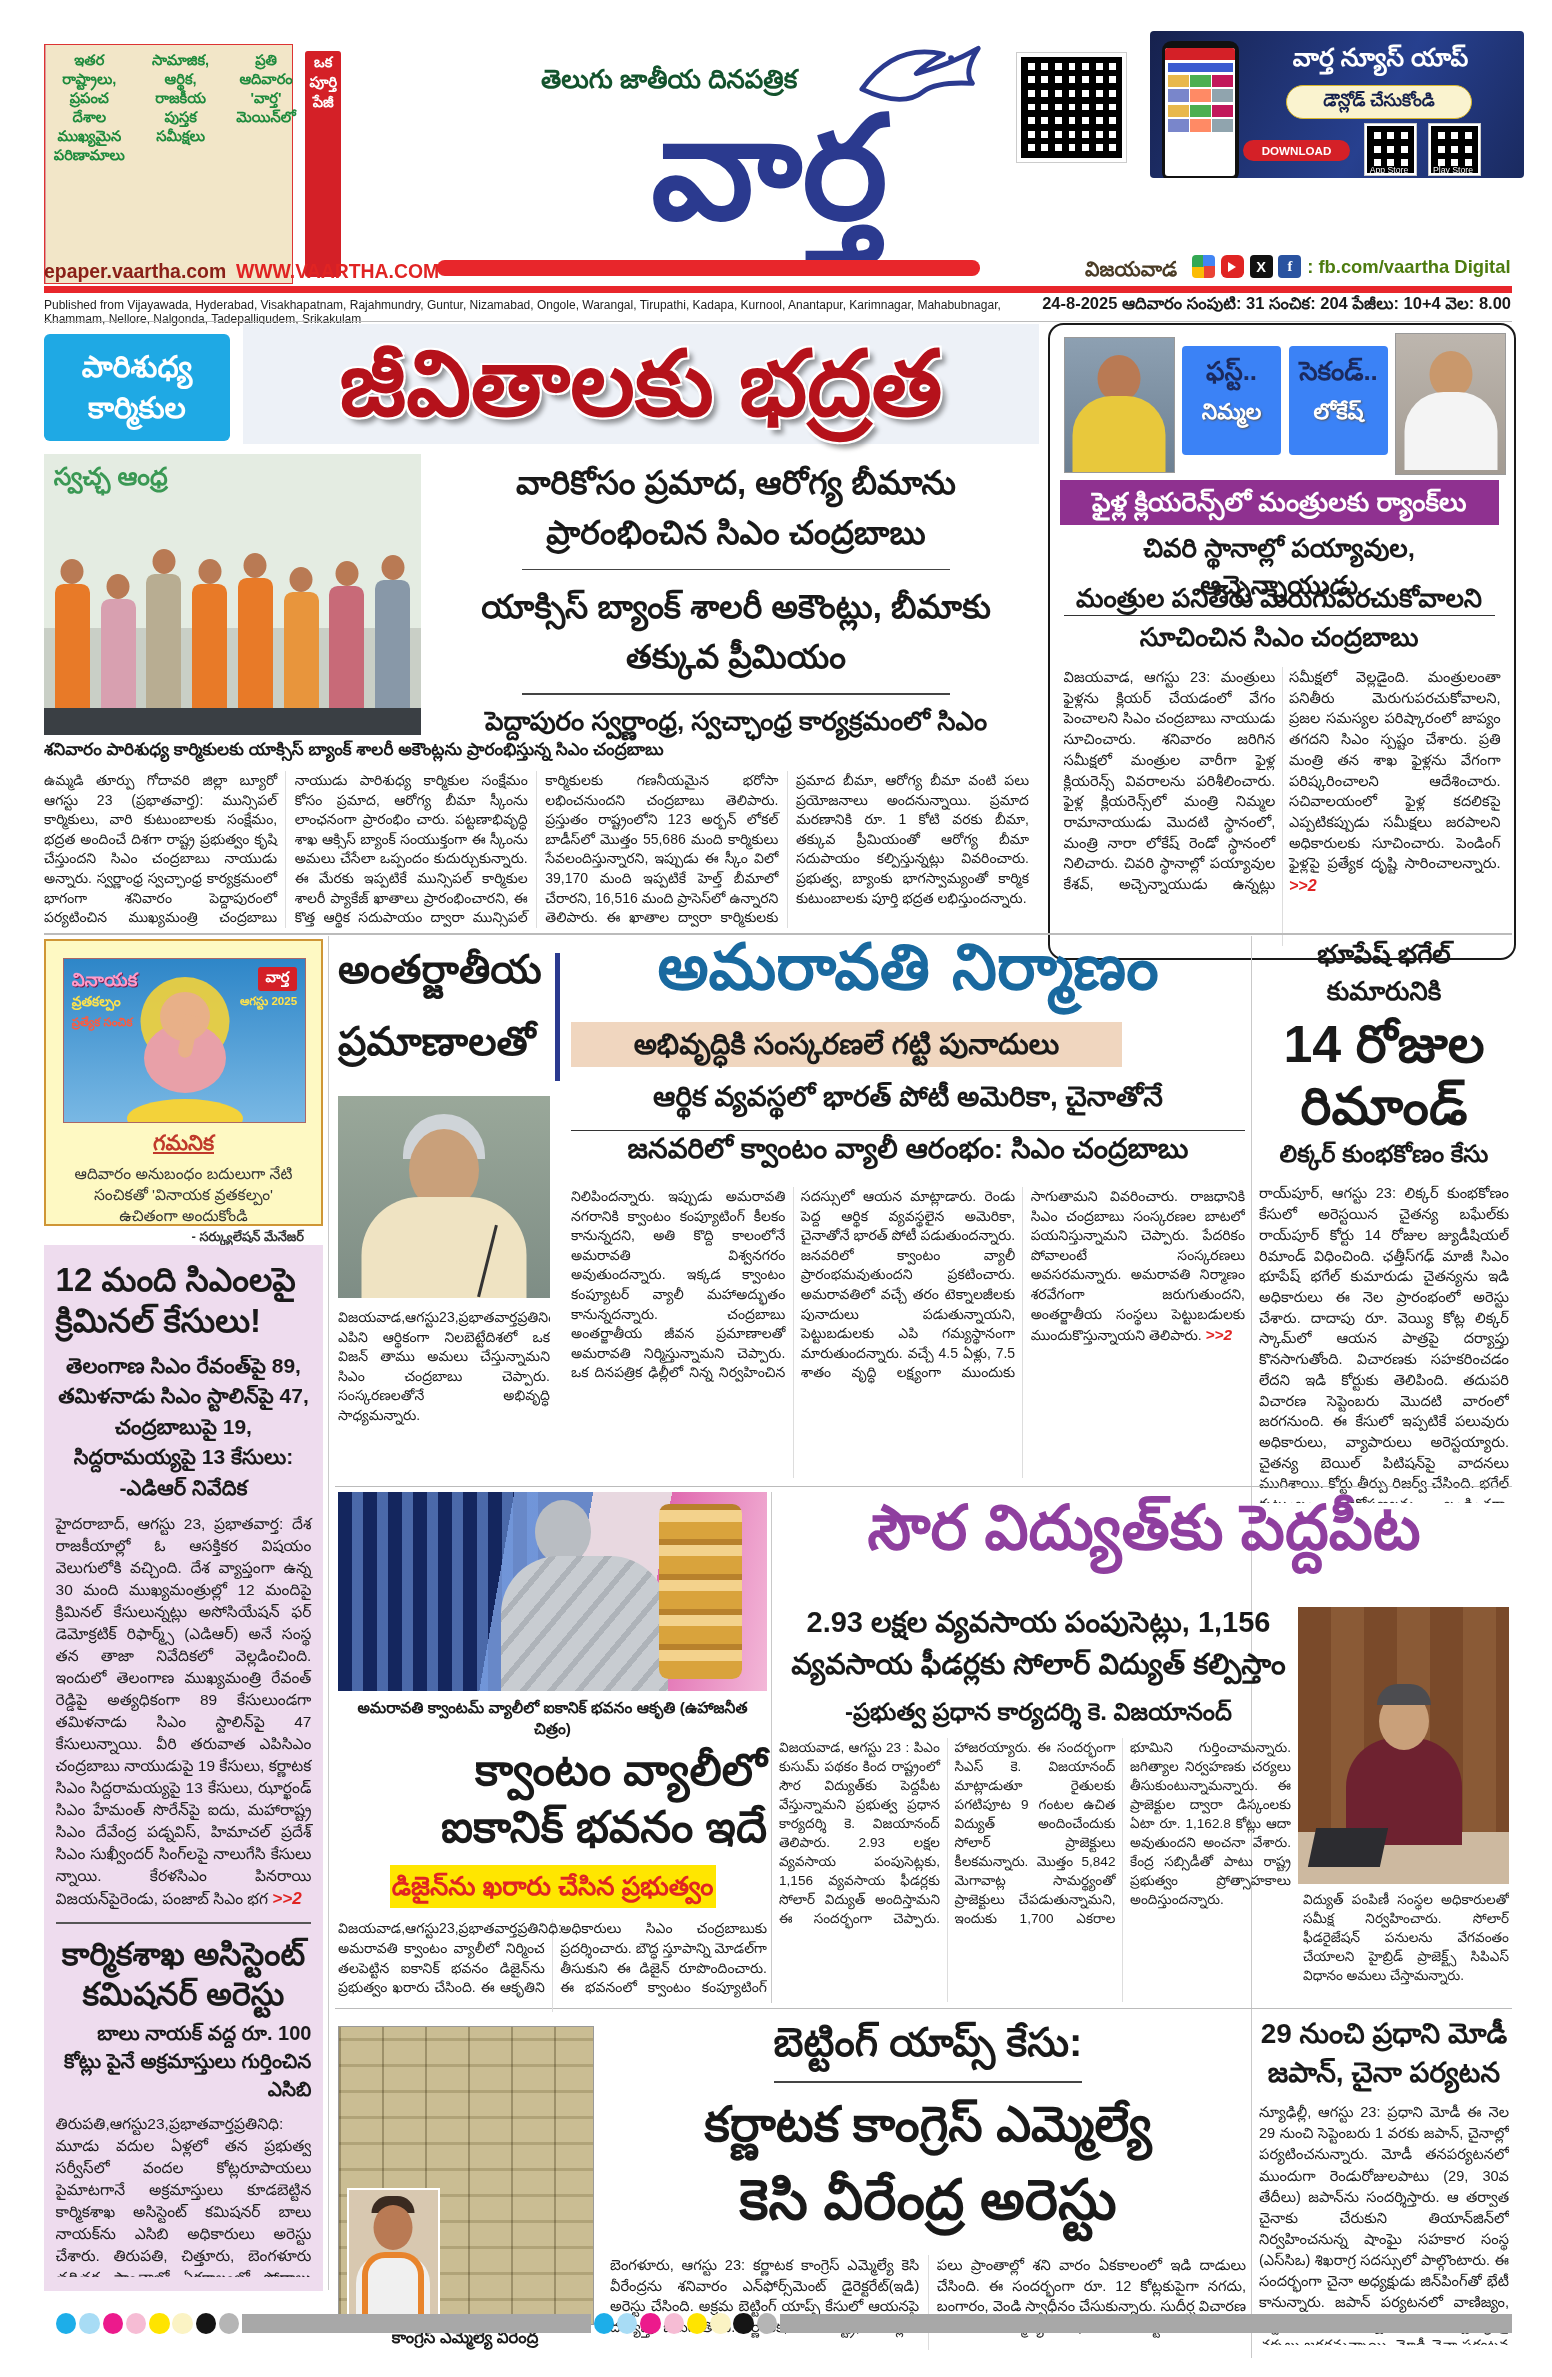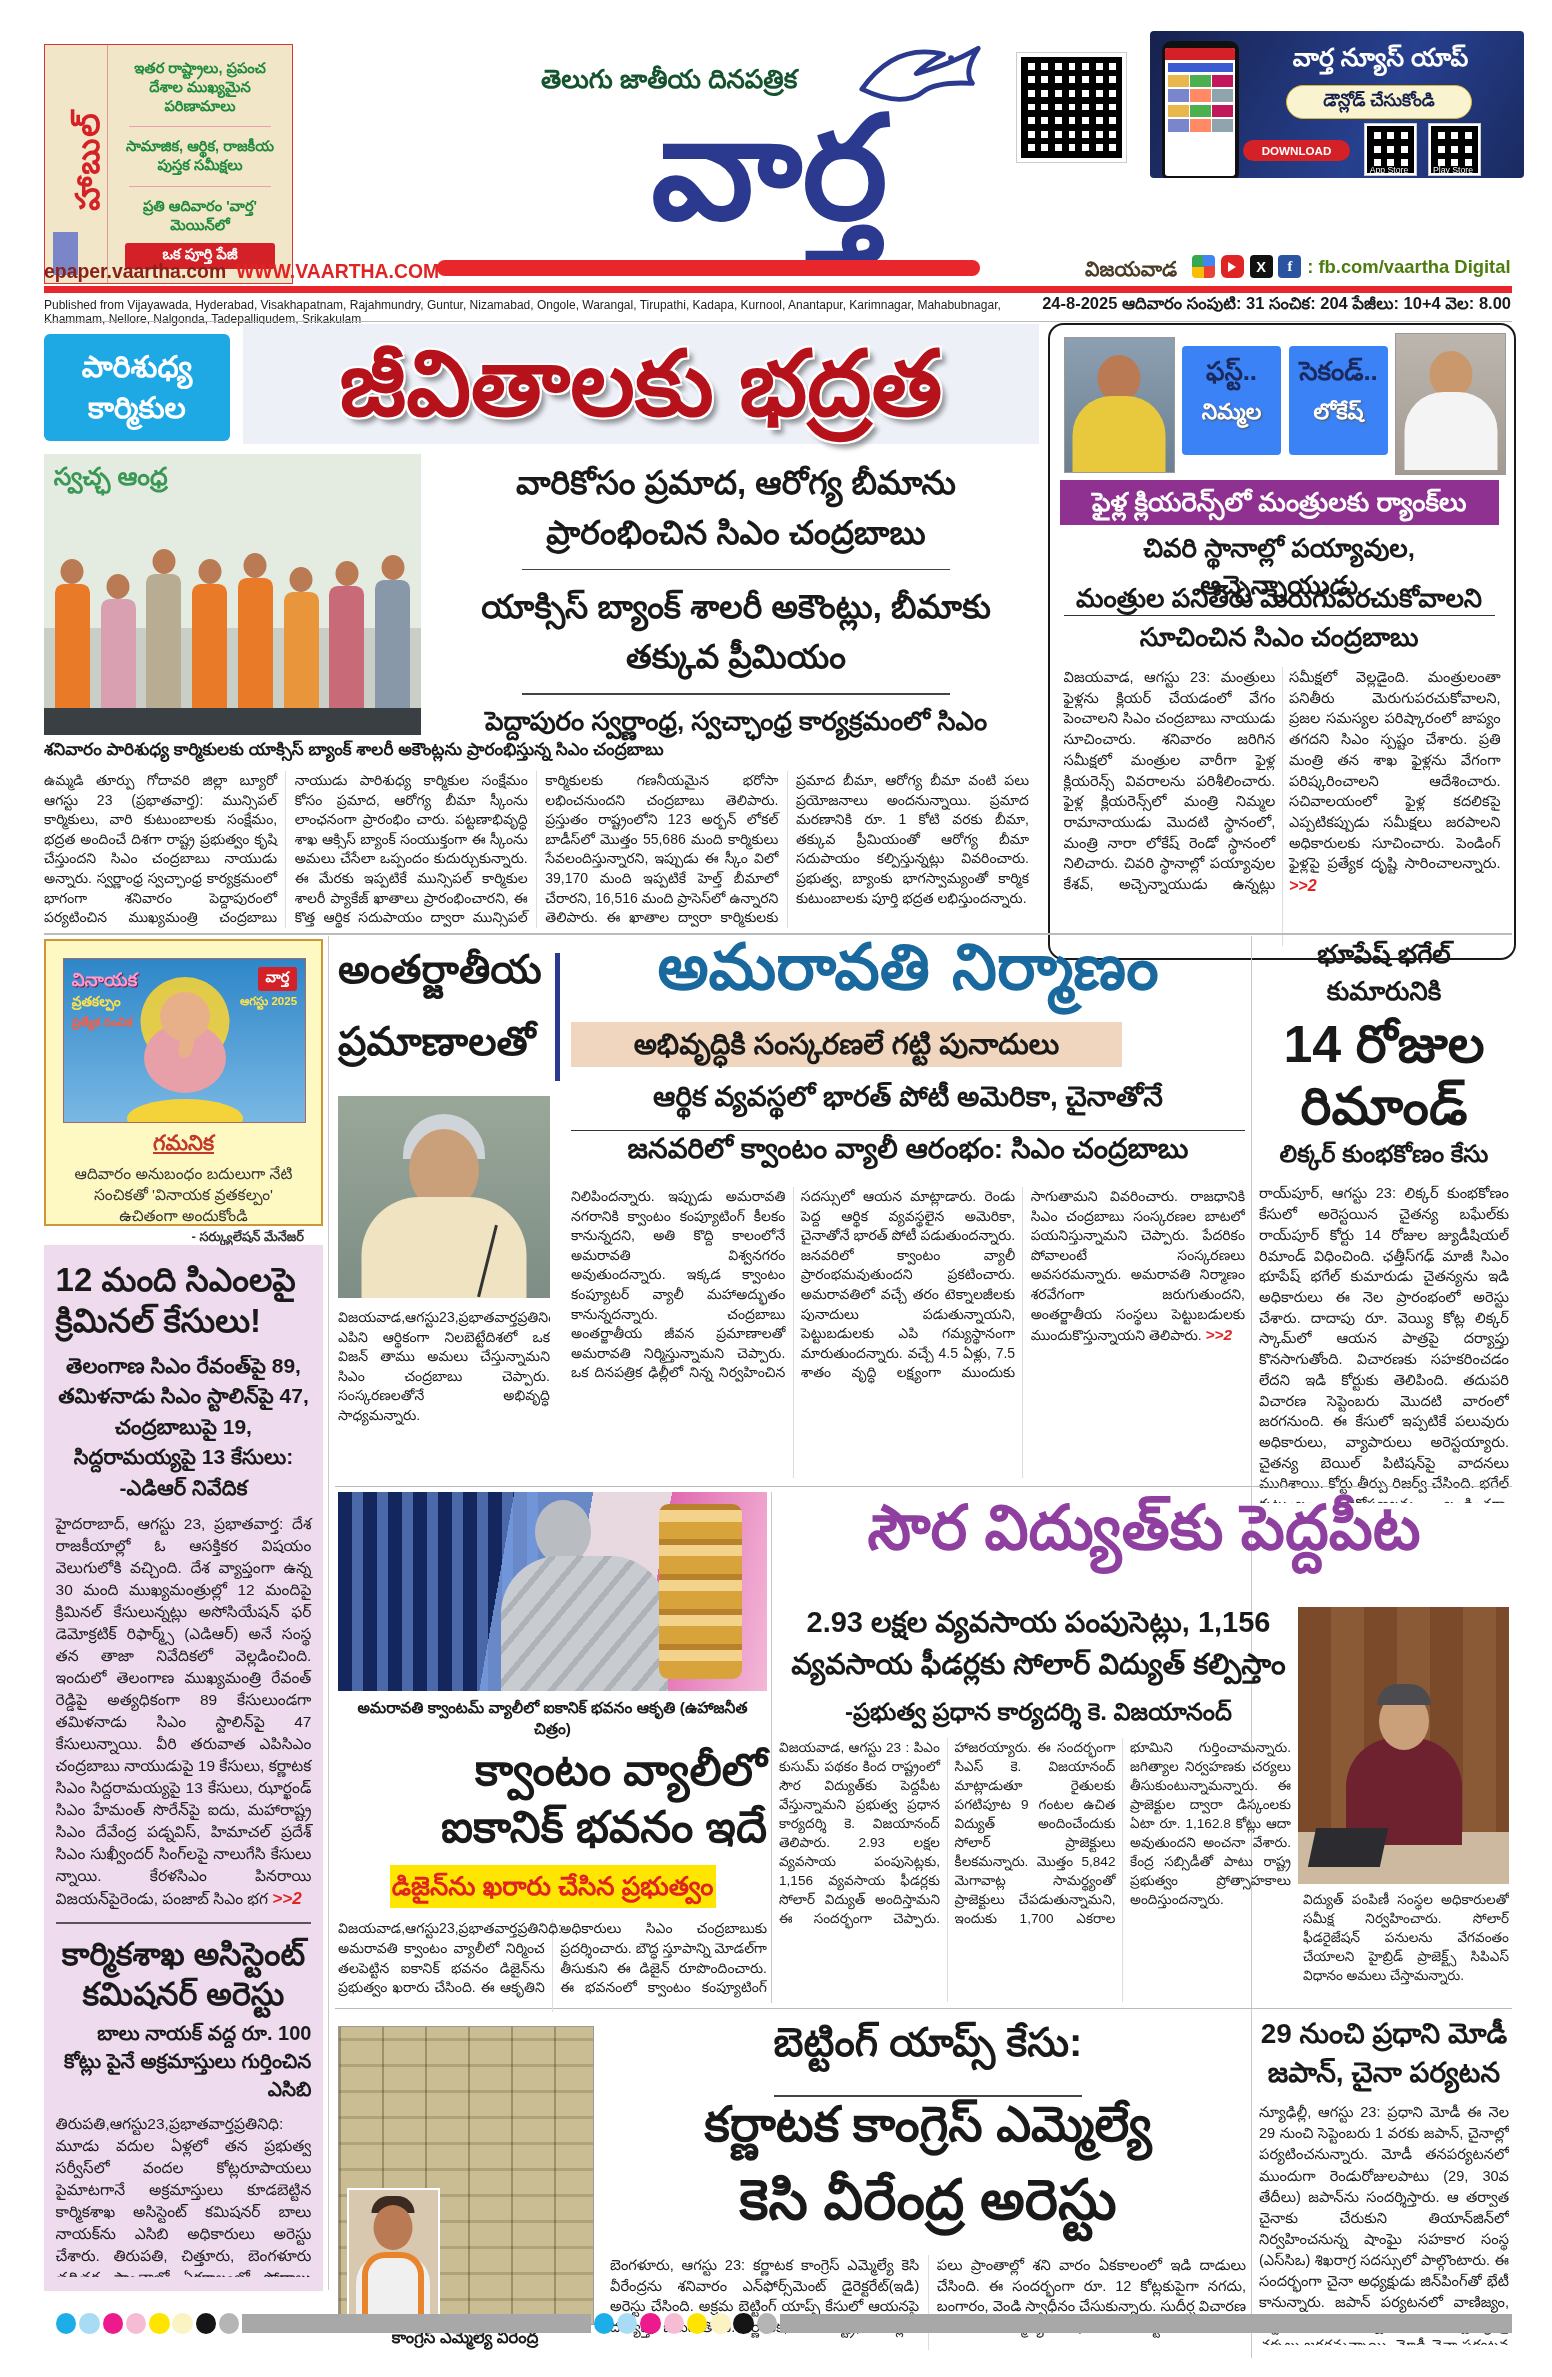--- a/index.html
+++ b/index.html
@@ -9,21 +9,21 @@
   .jump{color:#e02423;font-weight:bold;font-style:italic;font-size:1.1em;white-space:nowrap}
   .hairline{background:#bbb}
   .vrule{background:#c9c9c9}
 
   
   .topad{left:44px;top:44px;width:247px;height:238px;background:#f2e6c8;border:1.9px solid #d33;display:flex;}
   .topad-strip{width:62px;border-right:1px solid #d99;position:relative;overflow:hidden}
   .topad-vtext{position:absolute;left:-60px;top:93px;width:213px;transform:rotate(-90deg);transform-origin:center;
                color:#d42027;font-weight:bold;font-size:33px;letter-spacing:1.9px;text-align:center}
   .topad-blue{position:absolute;left:7.8px;bottom:7.8px;width:25px;height:43px;background:#7a86c8}
-  .topad-main{flex:1;display:flex;flex-direction:column;justify-content:space-evenly;padding:5.8px 7.8px;text-align:center}
+  .topad-main{flex:1;display:flex;flex-direction:row;justify-content:space-evenly;padding:5.8px 7.8px;text-align:center}
   .topad-line{color:#1d8a3c;font-weight:bold;font-size:14.6px;line-height:1.3}
   .topad-div{height:1px;background:#e8a0b0;margin:1.9px 13.6px}
   .topad-red{background:#d42027;color:#fff;font-weight:bold;font-size:14.6px;border-radius:2.9px;padding:2.9px 3.9px;margin:0 9.7px}
   .tagline{left:541px;top:64px;width:330px;color:#14532d;font-weight:bold;font-size:26px}
   .logo{left:532px;top:76px;width:475px;height:194px;color:#2b3a8f;font-weight:bold;font-size:144px;
         line-height:184px;text-align:center;font-family:"DejaVu Serif","Liberation Serif",serif}
   .logo-bar{left:437px;top:260px;width:543px;height:15.5px;background:#e8262b;border-radius:7.8px}
   .qr{background:
       repeating-linear-gradient(0deg,#000 0 6.8px,transparent 6.8px 13.6px),
       repeating-linear-gradient(90deg,#000 0 6.8px,#fff 6.8px 13.6px);border:4.9px solid #fff;outline:1px solid #ccc}
@@ -198,21 +198,21 @@
             background:repeating-linear-gradient(0deg,#cabd93 0 23px,#b0a378 23px 26px),
                        repeating-linear-gradient(90deg,rgba(90,80,50,.35) 0 1.9px,transparent 1.9px 43px);background-blend-mode:multiply}
   .bt-inset{position:absolute;left:7.8px;bottom:7.8px;width:89px;height:124px;background:#d8c8b0;border:2.9px solid #fff;overflow:hidden}
   .bt-iface{position:absolute;left:50%;top:15.5px;transform:translateX(-50%);width:39px;height:45px;border-radius:50%;background:#b97a54}
   .bt-ihair{position:absolute;left:50%;top:5.8px;transform:translateX(-50%);width:43px;height:17.5px;border-radius:19.4px 19.4px 0 0;background:#3a2a20}
   .bt-itorso{position:absolute;left:50%;bottom:0;transform:translateX(-50%);width:74px;height:60px;border-radius:29px 29px 0 0;background:#f0f0f0}
   .bt-garl{position:absolute;left:50%;bottom:0;transform:translateX(-50%);width:50px;height:56px;border-radius:23px 23px 0 0;
            border:6.8px solid #e8842c;border-bottom:none;background:transparent}
   .bt-cap{position:absolute;left:0;top:314px;width:254px;text-align:center;font-weight:bold;font-size:16.5px}
   .bt-kick{position:absolute;left:272px;top:5.8px;width:636px;text-align:center;font-size:40px;font-weight:bold}
-  .bt-kick span{display:inline-block;border-bottom:2.9px solid #444;padding-bottom:20px}
+  .bt-kick span{display:inline-block;border-bottom:2.9px solid #444;padding-bottom:6px}
   .bt-h1{position:absolute;left:272px;top:82px;width:636px;text-align:center;font-size:49px;font-weight:bold}
   .bt-h2{position:absolute;left:272px;top:153px;width:636px;text-align:center;font-size:56px;font-weight:bold}
   .bt-body{position:absolute;left:272px;top:241px;width:636px;height:95px;column-count:2;column-gap:17.5px;column-rule:1px solid #ddd;
            font-size:14.6px;line-height:1.42;text-align:justify;overflow:hidden}
 
   
   .modi{left:1259px;top:2014px;width:250px;height:344px}
   .md-h{font-size:28px;font-weight:bold;text-align:center;line-height:1.4}
   .md-body{font-size:14.6px;line-height:1.45;text-align:justify;margin-top:9.7px;height:243px;overflow:hidden}
 

